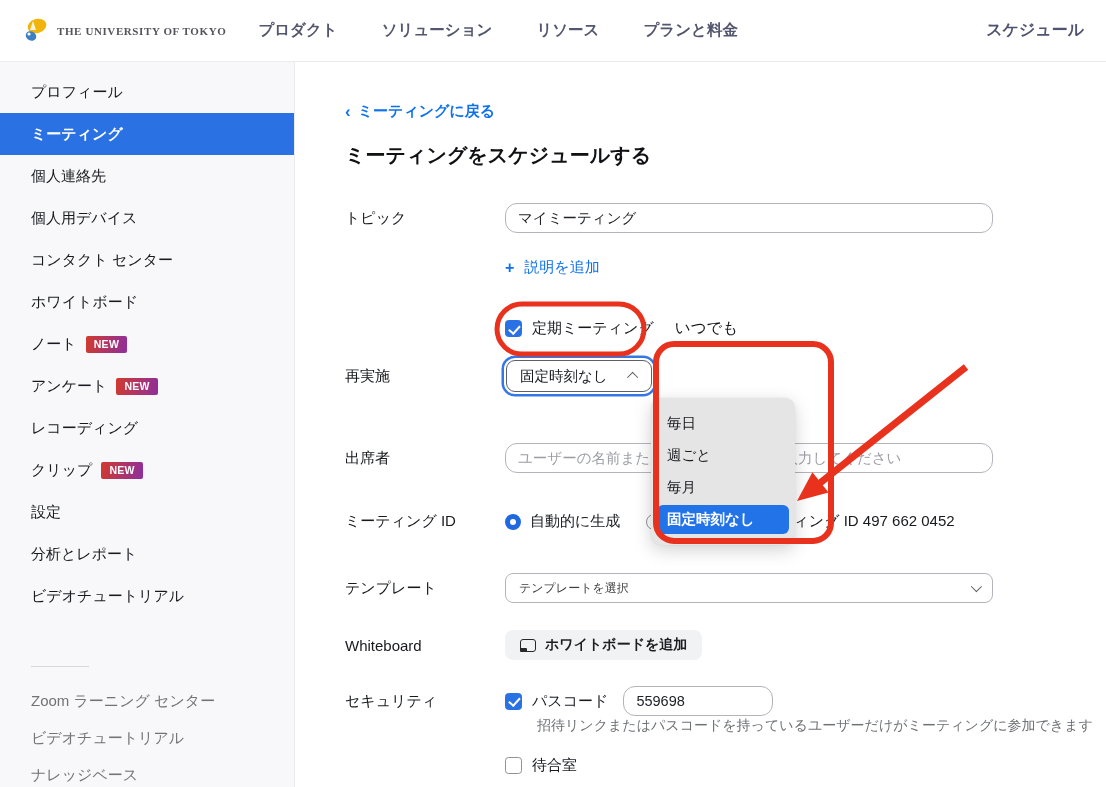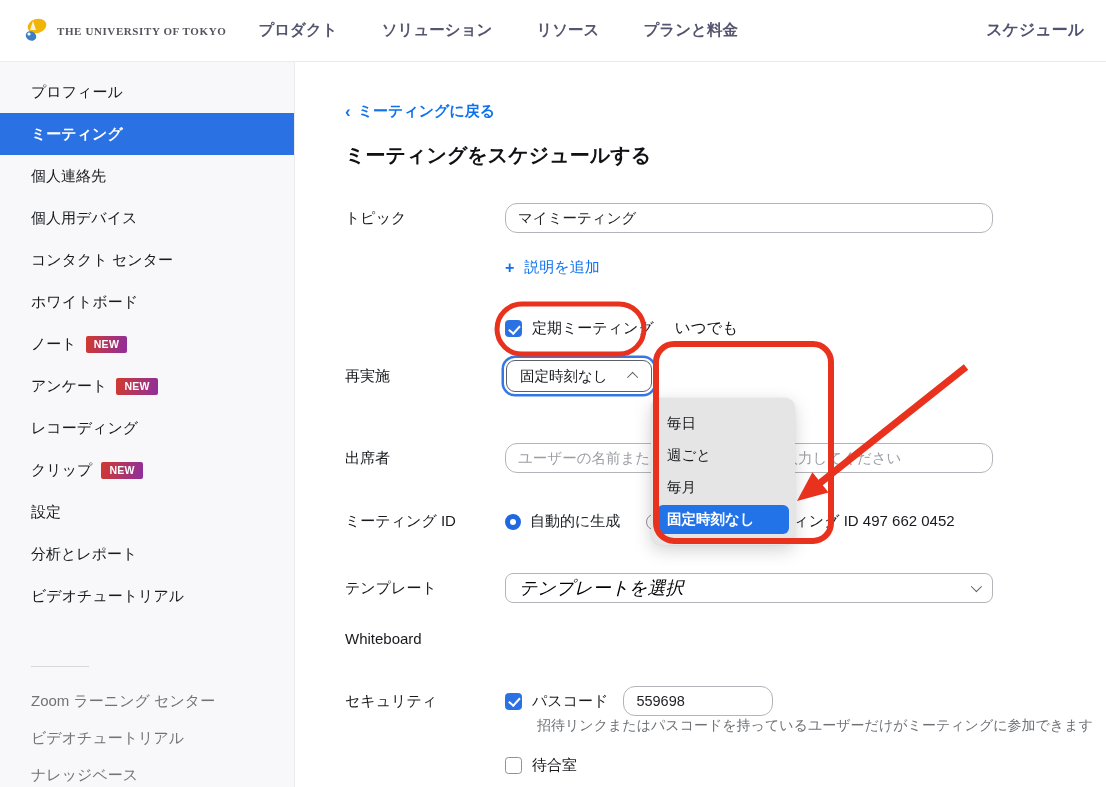--- a/index.html
+++ b/index.html
@@ -73,21 +73,21 @@
   .chev.down { border-width:0 1.8px 1.8px 0; transform:rotate(45deg) translateY(-2px); }
 
   .dropdown-menu { position:absolute; left:356px; top:336px; width:144px; background:#e5e5e5;
     border-radius:10px; box-shadow:0 5px 18px rgba(0,0,0,.18), 0 0 2px rgba(0,0,0,.08);
     padding:8px 6px; z-index:10; }
   .dd-option { font-size:14.5px; color:#1a1b20; padding:5px 10px; margin:3px 0; border-radius:6px; cursor:pointer; }
   .dd-option.highlighted { background:#2373e8; color:#fff; font-weight:700; }
 
   .select-box { width:488px; height:30px; border:1px solid #b3b5ba; border-radius:8px; background:#fff;
     display:flex; align-items:center; justify-content:space-between; padding:0 13px; cursor:pointer; }
-  .select-placeholder { font-size:18px; color:#000000;font-style:italic; }
+  .select-placeholder { font-size:12px; color:#404040; }
 
   .wb-button { height:30px; background:#f1f2f4; border:none; border-radius:8px; display:flex;
     align-items:center; padding:0 15px; gap:9px; font-size:14px; font-weight:700; color:#1c1e22;
     cursor:pointer; font-family:inherit; }
   .wb-icon { width:16px; height:13px; border:1.6px solid #26282c; border-radius:3px; position:relative; }
   .wb-icon::after { content:""; position:absolute; left:-1px; bottom:-1px; width:7px; height:4px;
     background:#26282c; border-radius:1px; }
 
   .hint { position:absolute; left:242px; top:655px; font-size:14px; color:#6e7175; white-space:nowrap; }
 
@@ -229,20 +229,24 @@
     <div class="frow" style="top:511px;">
       <span class="flabel">テンプレート</span>
       <div class="select-box">
         <span class="select-placeholder">テンプレートを選択</span>
         <span class="chev down"></span>
       </div>
     </div>
 
     <div class="frow" style="top:568px;">
       <span class="flabel">Whiteboard</span>
+      <button class="wb-button">
+        <span class="wb-icon"></span>
+        <span>ホワイトボードを追加</span>
+      </button>
     </div>
 
     <div class="frow" style="top:624px;">
       <span class="flabel">セキュリティ</span>
       <span class="checkbox checked"></span>
       <span class="cb-label">パスコード</span>
       <input class="text w-code" style="margin-left: 15px;" value="559698">
     </div>
 
     <div class="hint">招待リンクまたはパスコードを持っているユーザーだけがミーティングに参加できます</div>

